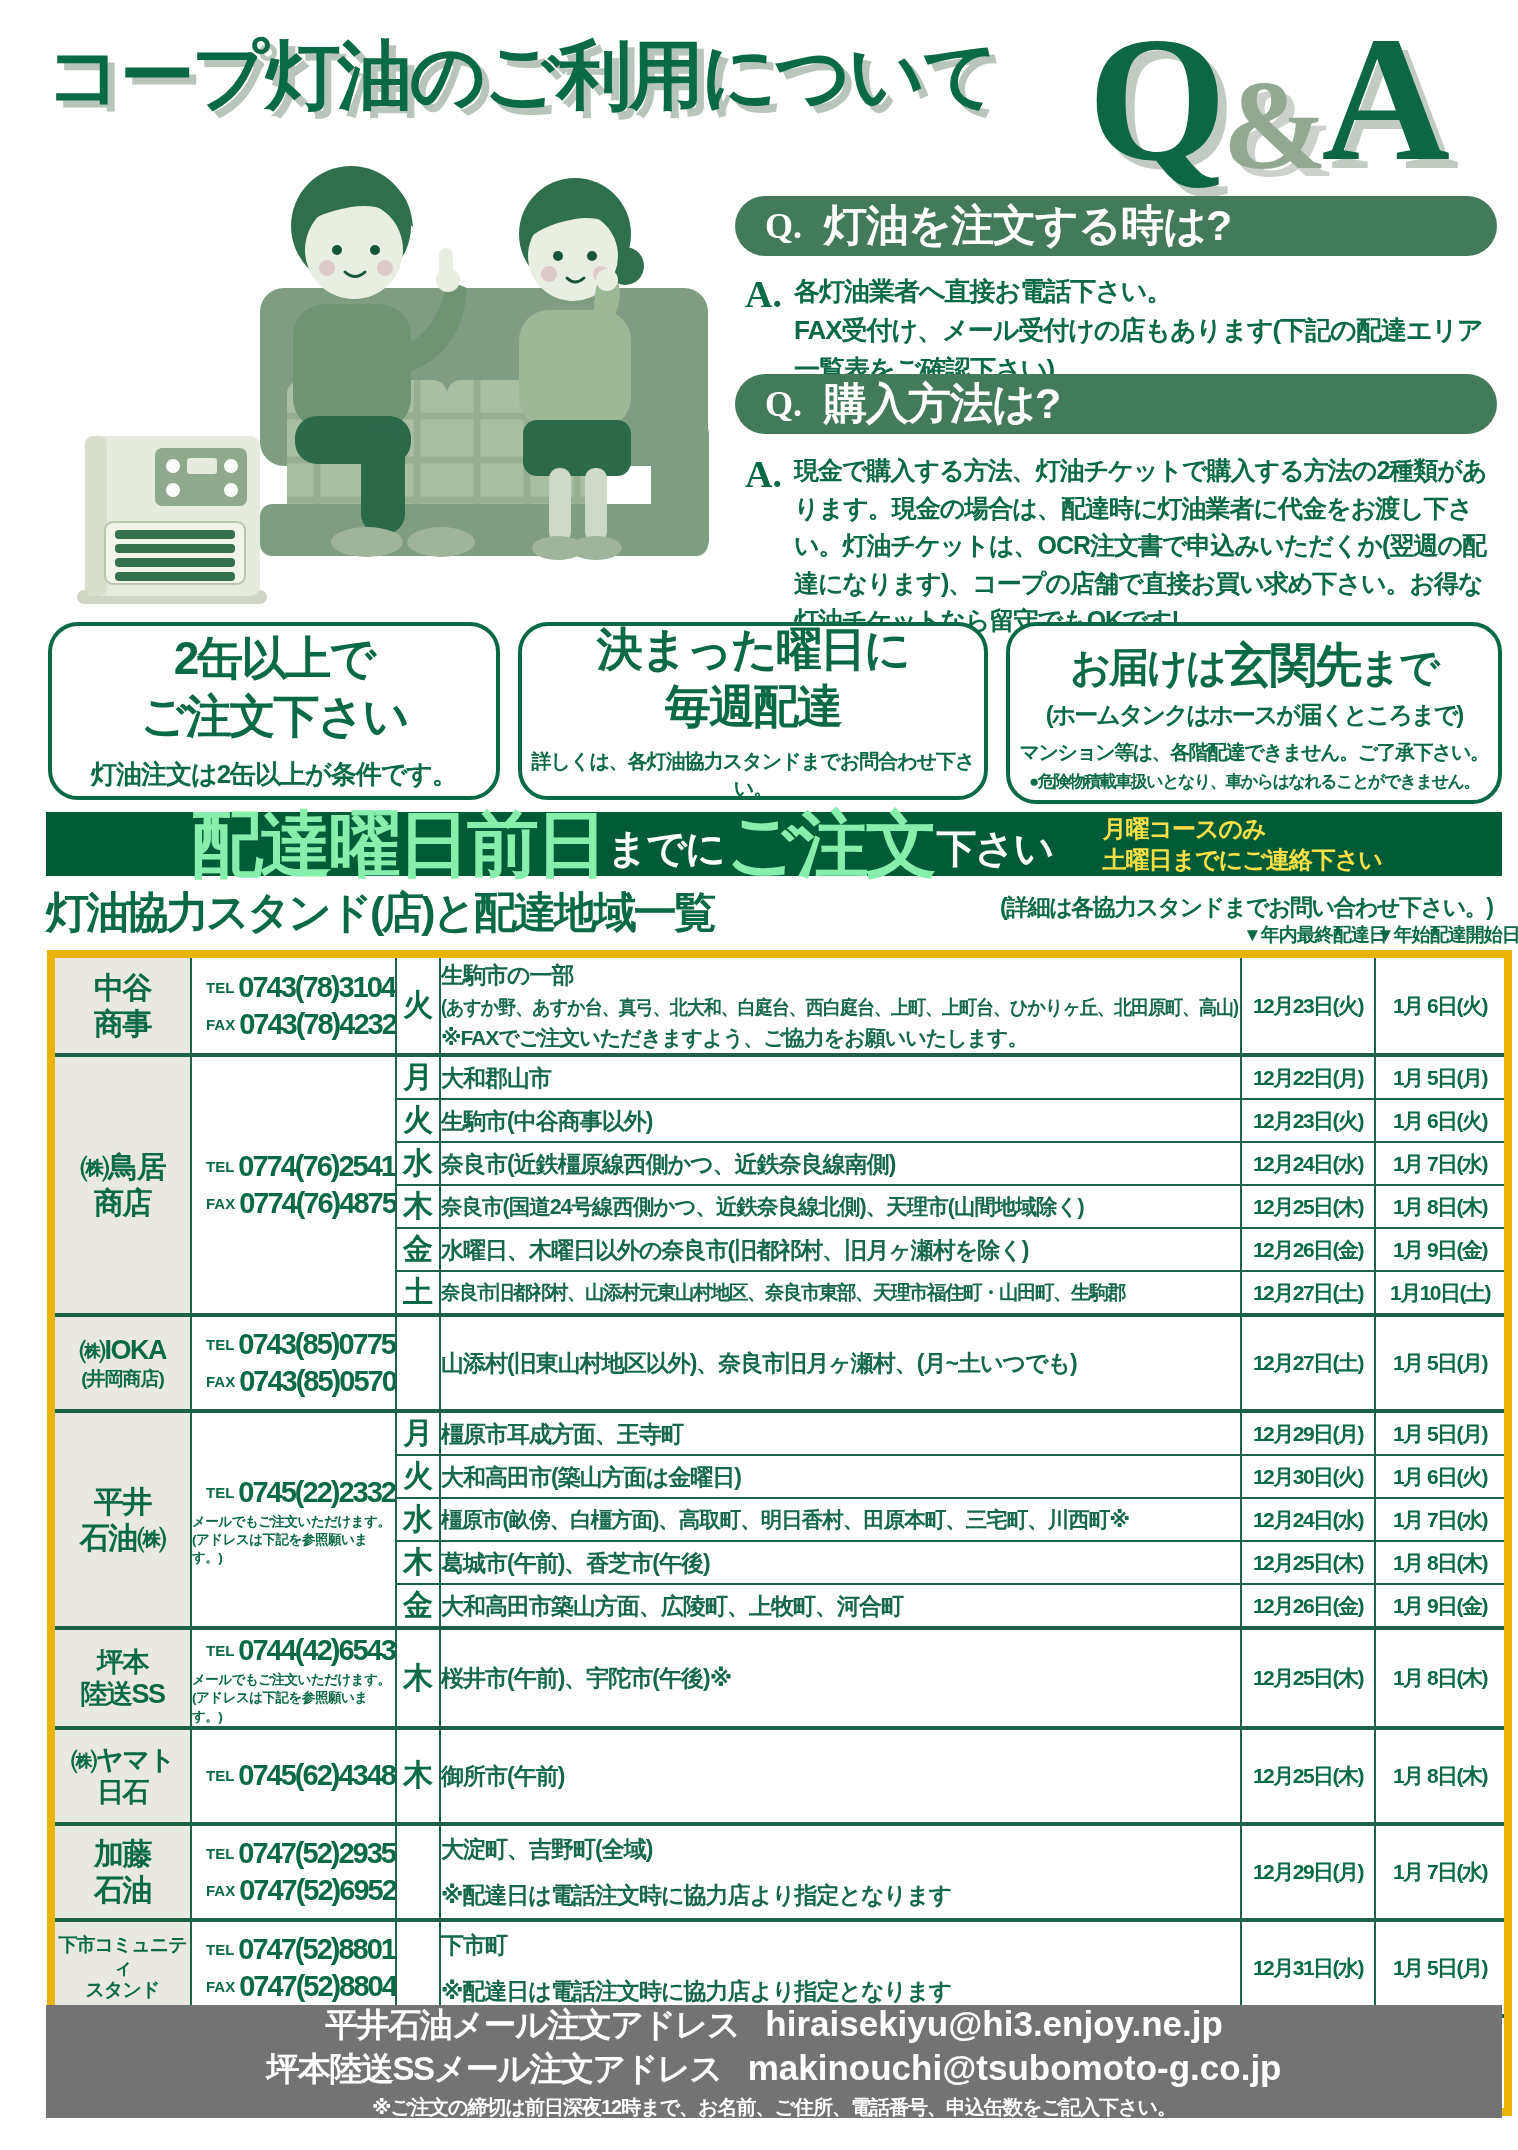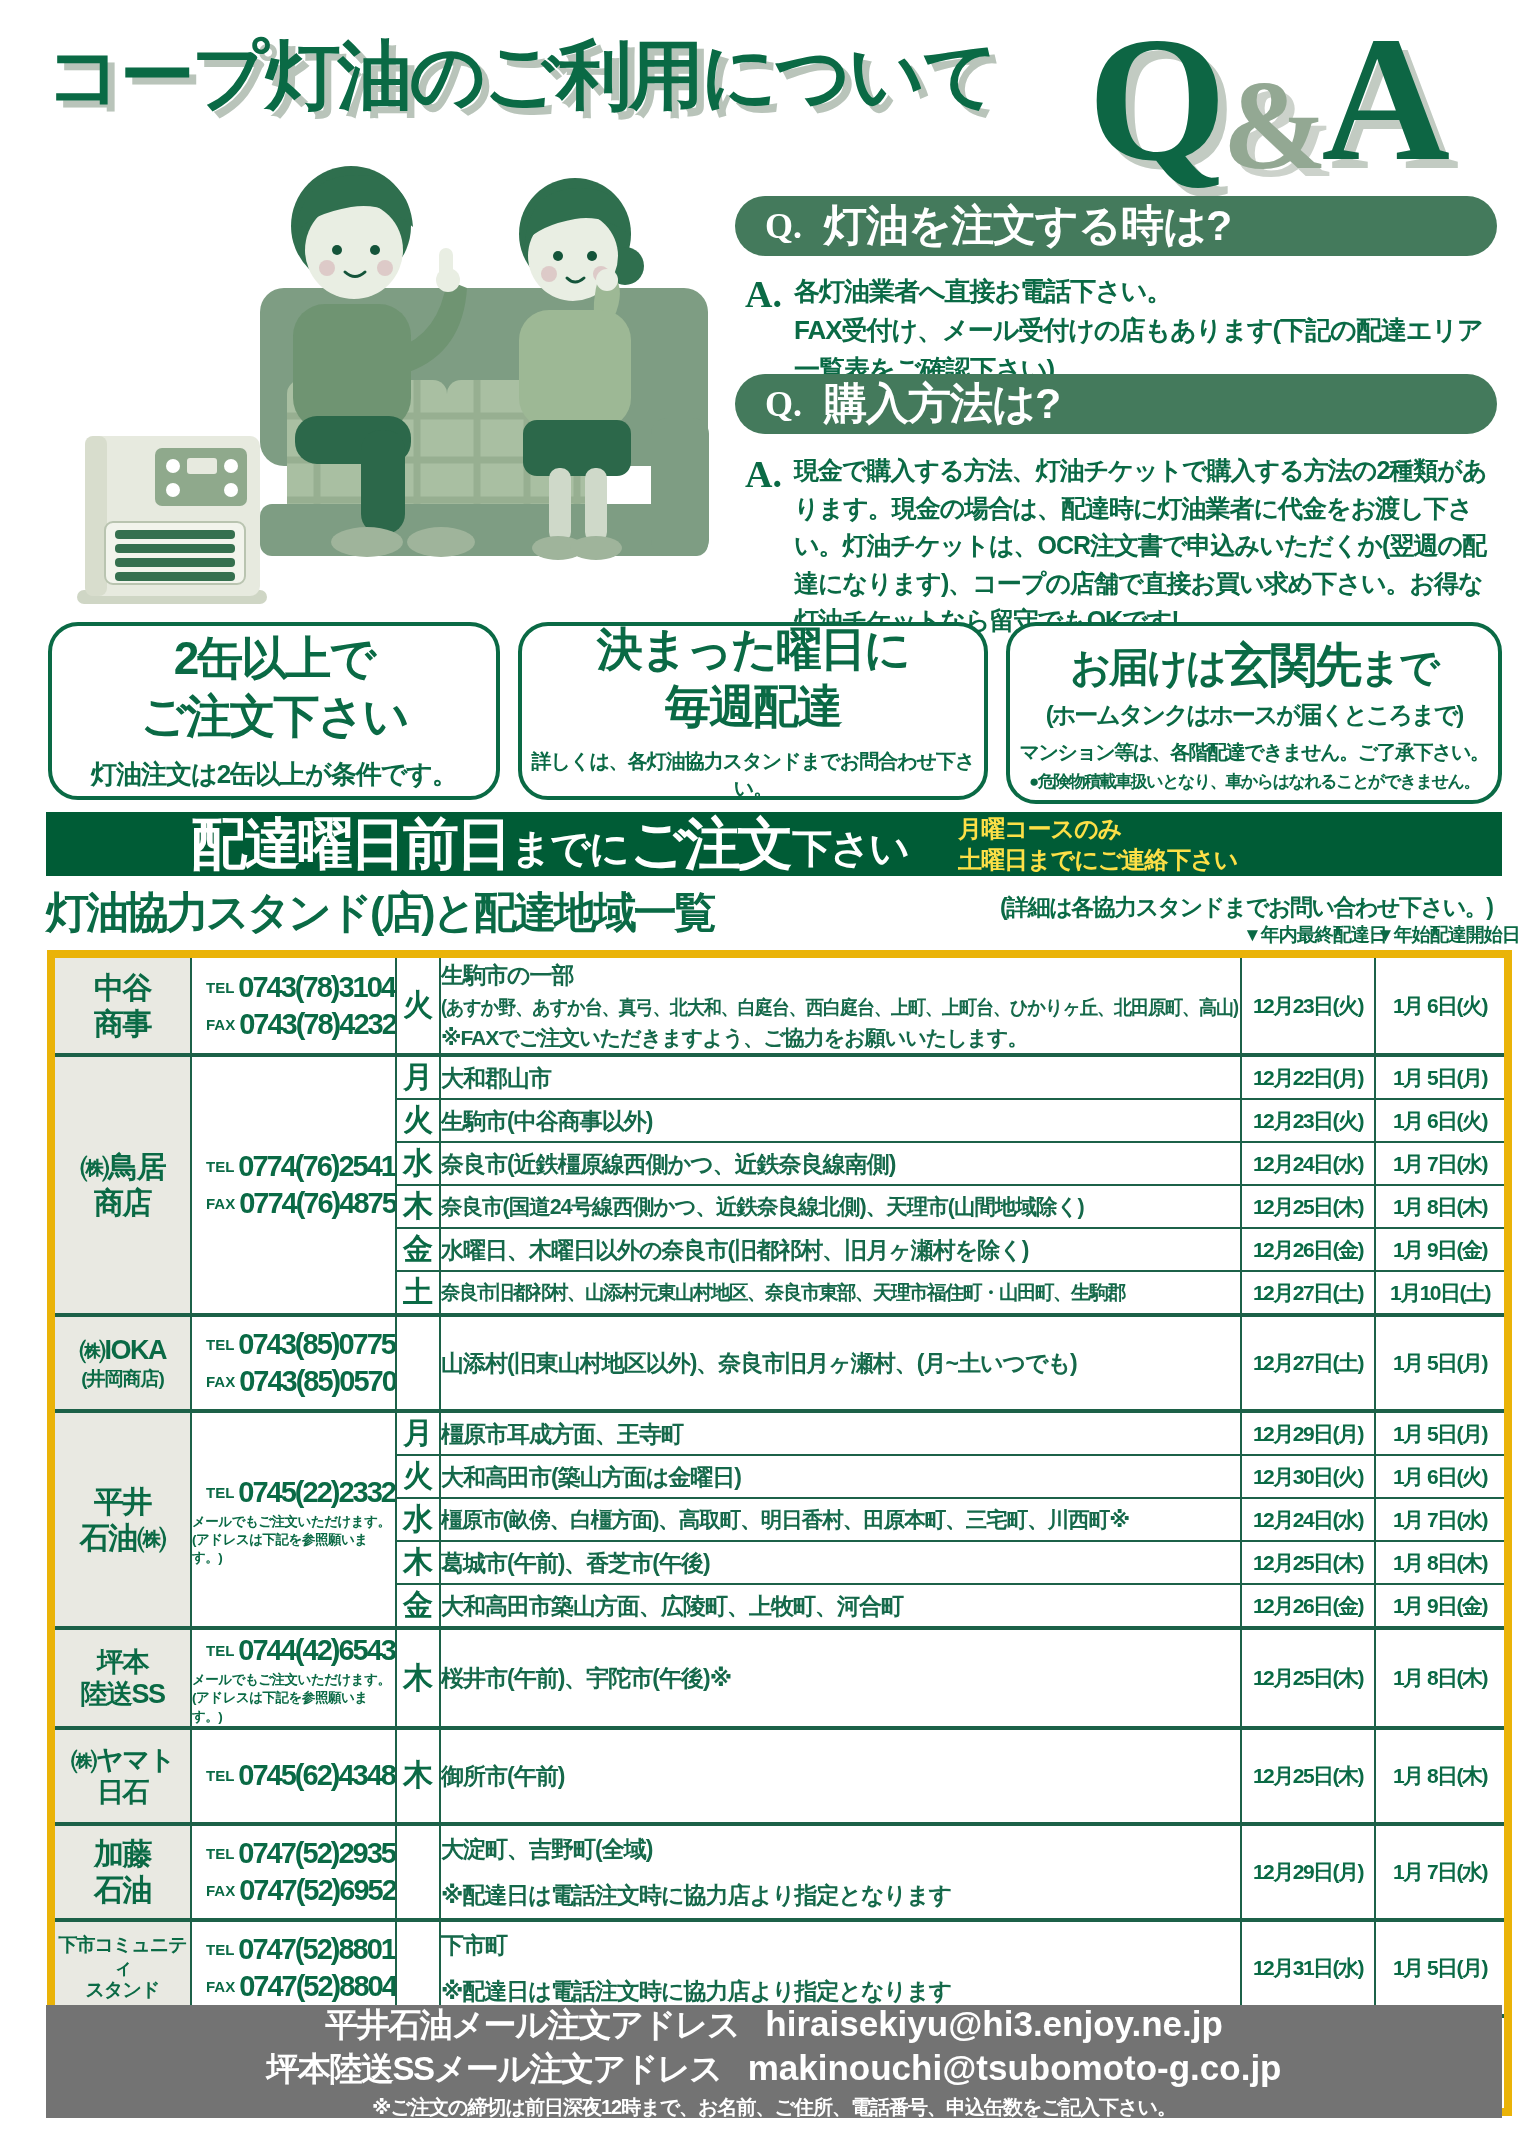--- a/index.html
+++ b/index.html
@@ -30,21 +30,21 @@
   .box .bnote{font-size:26px;font-weight:700;color:#0a6a45;margin-top:12px;letter-spacing:-1px;}
   .box3 .btline{font-size:40px;font-weight:900;color:#0a6a45;letter-spacing:-2px;white-space:nowrap;}
   .box3 .btline .em{font-size:47px;}
   .box3 .bsub{font-size:24px;font-weight:900;color:#0a6a45;letter-spacing:-2px;margin-top:2px;white-space:nowrap;}
   .box3 .bnote1{font-size:20px;font-weight:700;margin-top:8px;letter-spacing:-1.5px;white-space:nowrap;}
   .box3 .bnote2{font-size:17px;font-weight:700;margin-top:4px;letter-spacing:-1.5px;white-space:nowrap;}
 
   
   .banner{position:absolute;left:46px;top:812px;width:1456px;height:64px;background:#005c36;
     display:flex;align-items:center;box-sizing:border-box;padding-left:145px;}
-  .banner .seg-big{font-size:56px;font-weight:900;color:#ffffff;letter-spacing:-3px;line-height:1;}
+  .banner .seg-big{font-size:72px;font-weight:900;color:#86efac;letter-spacing:-3px;line-height:1;}
   .banner .seg-sm{font-size:40px;font-weight:900;color:#fff;letter-spacing:-2px;line-height:1;margin:8px 2px 0 2px;}
   .banner .bsub{font-size:24px;font-weight:700;color:#fde047;line-height:1.3;letter-spacing:-1px;
     white-space:pre-line;margin-left:48px;}
 
   
   .list-title{position:absolute;left:46px;top:884px;font-size:43px;font-weight:900;color:#0a6a45;
     letter-spacing:-3px;white-space:nowrap;}
   .list-note{position:absolute;left:1000px;top:892px;font-size:23px;font-weight:700;color:#0a6a45;letter-spacing:-1.5px;white-space:nowrap;}
   .col-mark{position:absolute;top:922px;font-size:19px;font-weight:800;color:#0a6a45;letter-spacing:-1px;white-space:nowrap;}
   .cm1{left:1243px;}  .cm2{left:1376px;}

